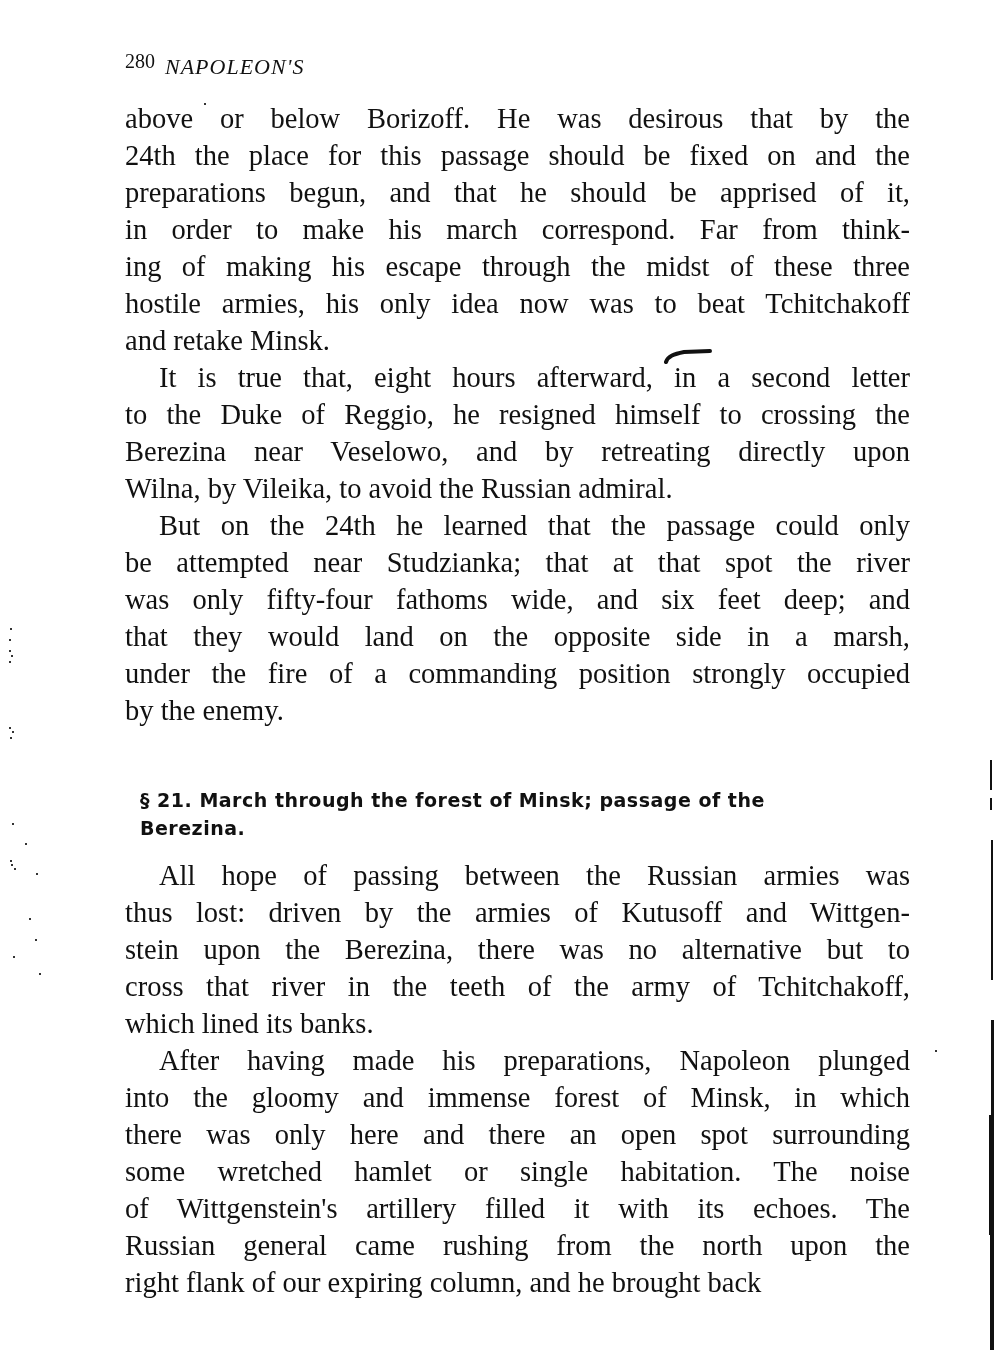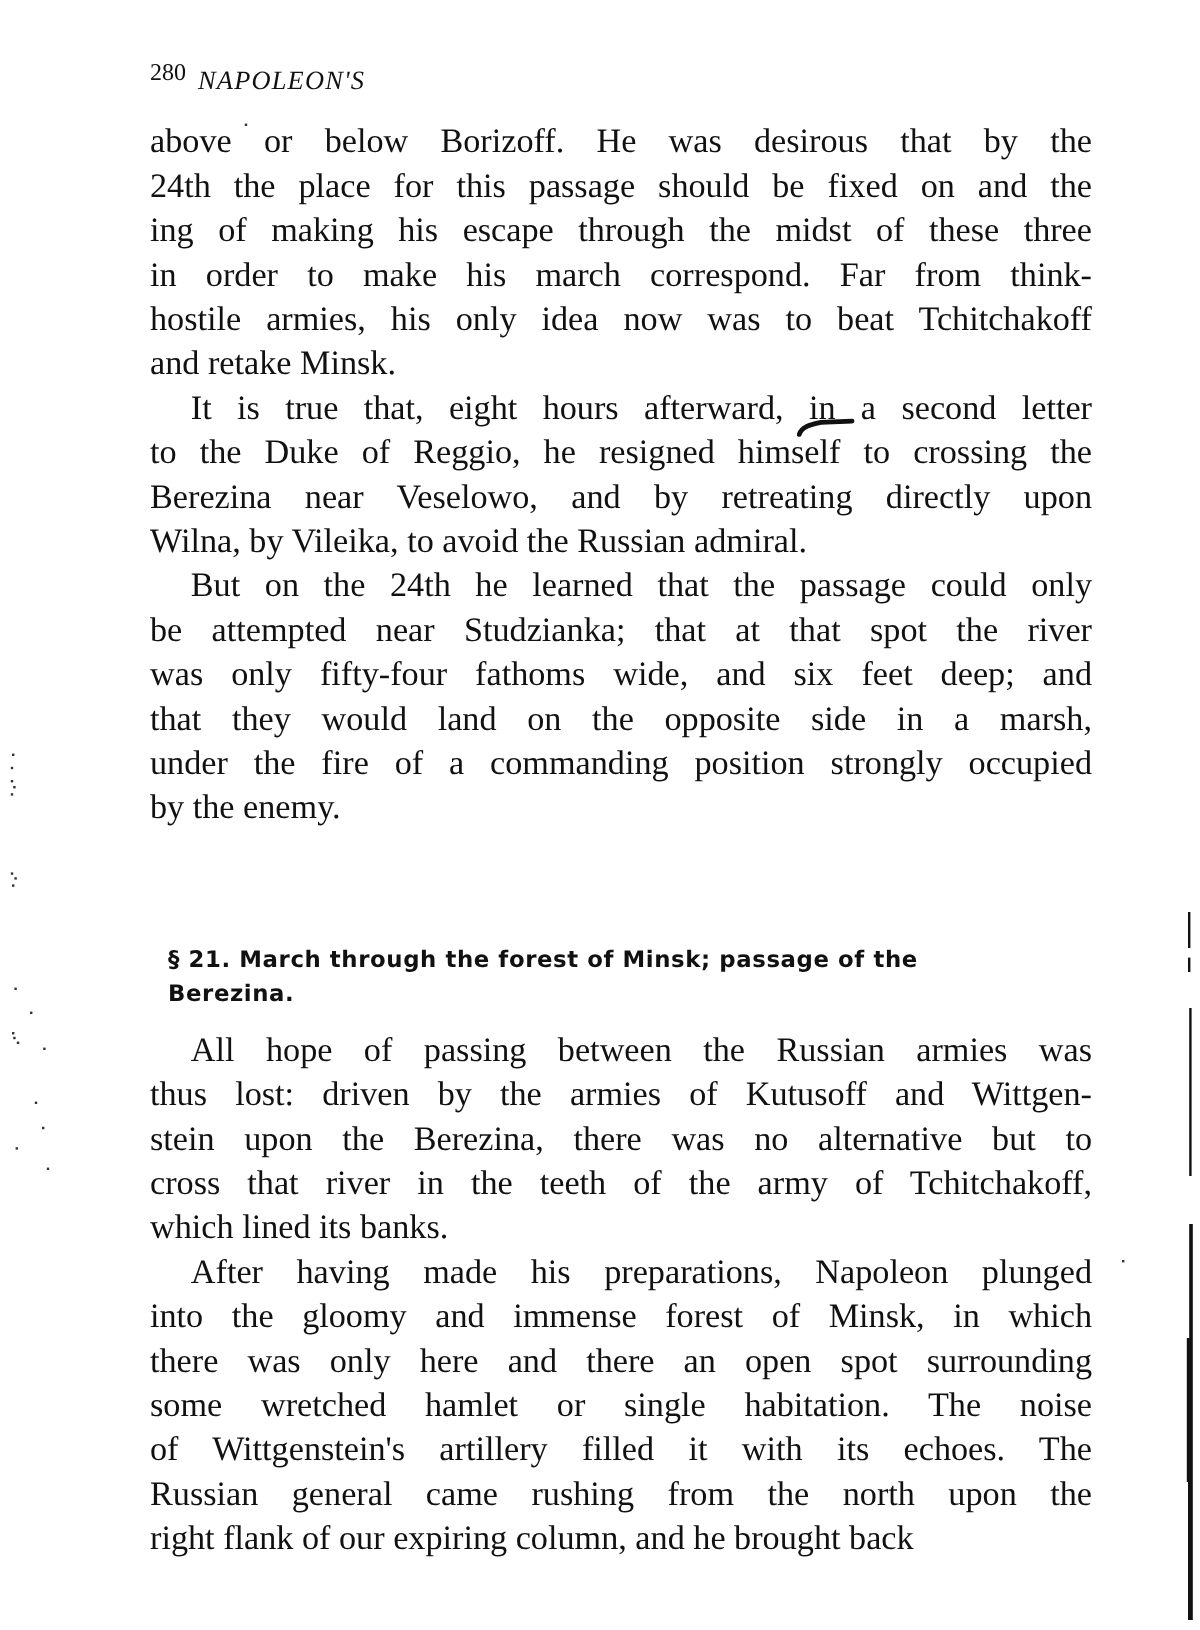--- a/index.html
+++ b/index.html
@@ -24,22 +24,23 @@
 
   <div class="header">
     <span class="page-number">280</span>
     <div class="running-head">NAPOLEON'S</div>
   </div>
 
   <div class="body-text" id="block1" style="top:100px;">
       <p>
         <span class="line">above or below Borizoff.  He was desirous that by the</span>
         <span class="line">24th the place for this passage should be fixed on and the</span>
+        <span class="line">preparations begun, and that he should be apprised of it,</span>
+        <span class="line">in order to make his march correspond.  Far from think-</span>
         <span class="line">ing of making his escape through the midst of these three</span>
-        <span class="line">in order to make his march correspond.  Far from think-</span>
         <span class="line">hostile armies, his only idea now was to beat Tchitchakoff</span>
         <span class="line last">and retake Minsk.</span>
       </p>
       <p>
         <span class="line" style="padding-left: 34px;">It is true that, eight hours afterward, in a second letter</span>
         <span class="line">to the Duke of Reggio, he resigned himself to crossing the</span>
         <span class="line">Berezina near Veselowo, and by retreating directly upon</span>
         <span class="line last">Wilna, by Vileika, to avoid the Russian admiral.</span>
       </p>
       <p>

